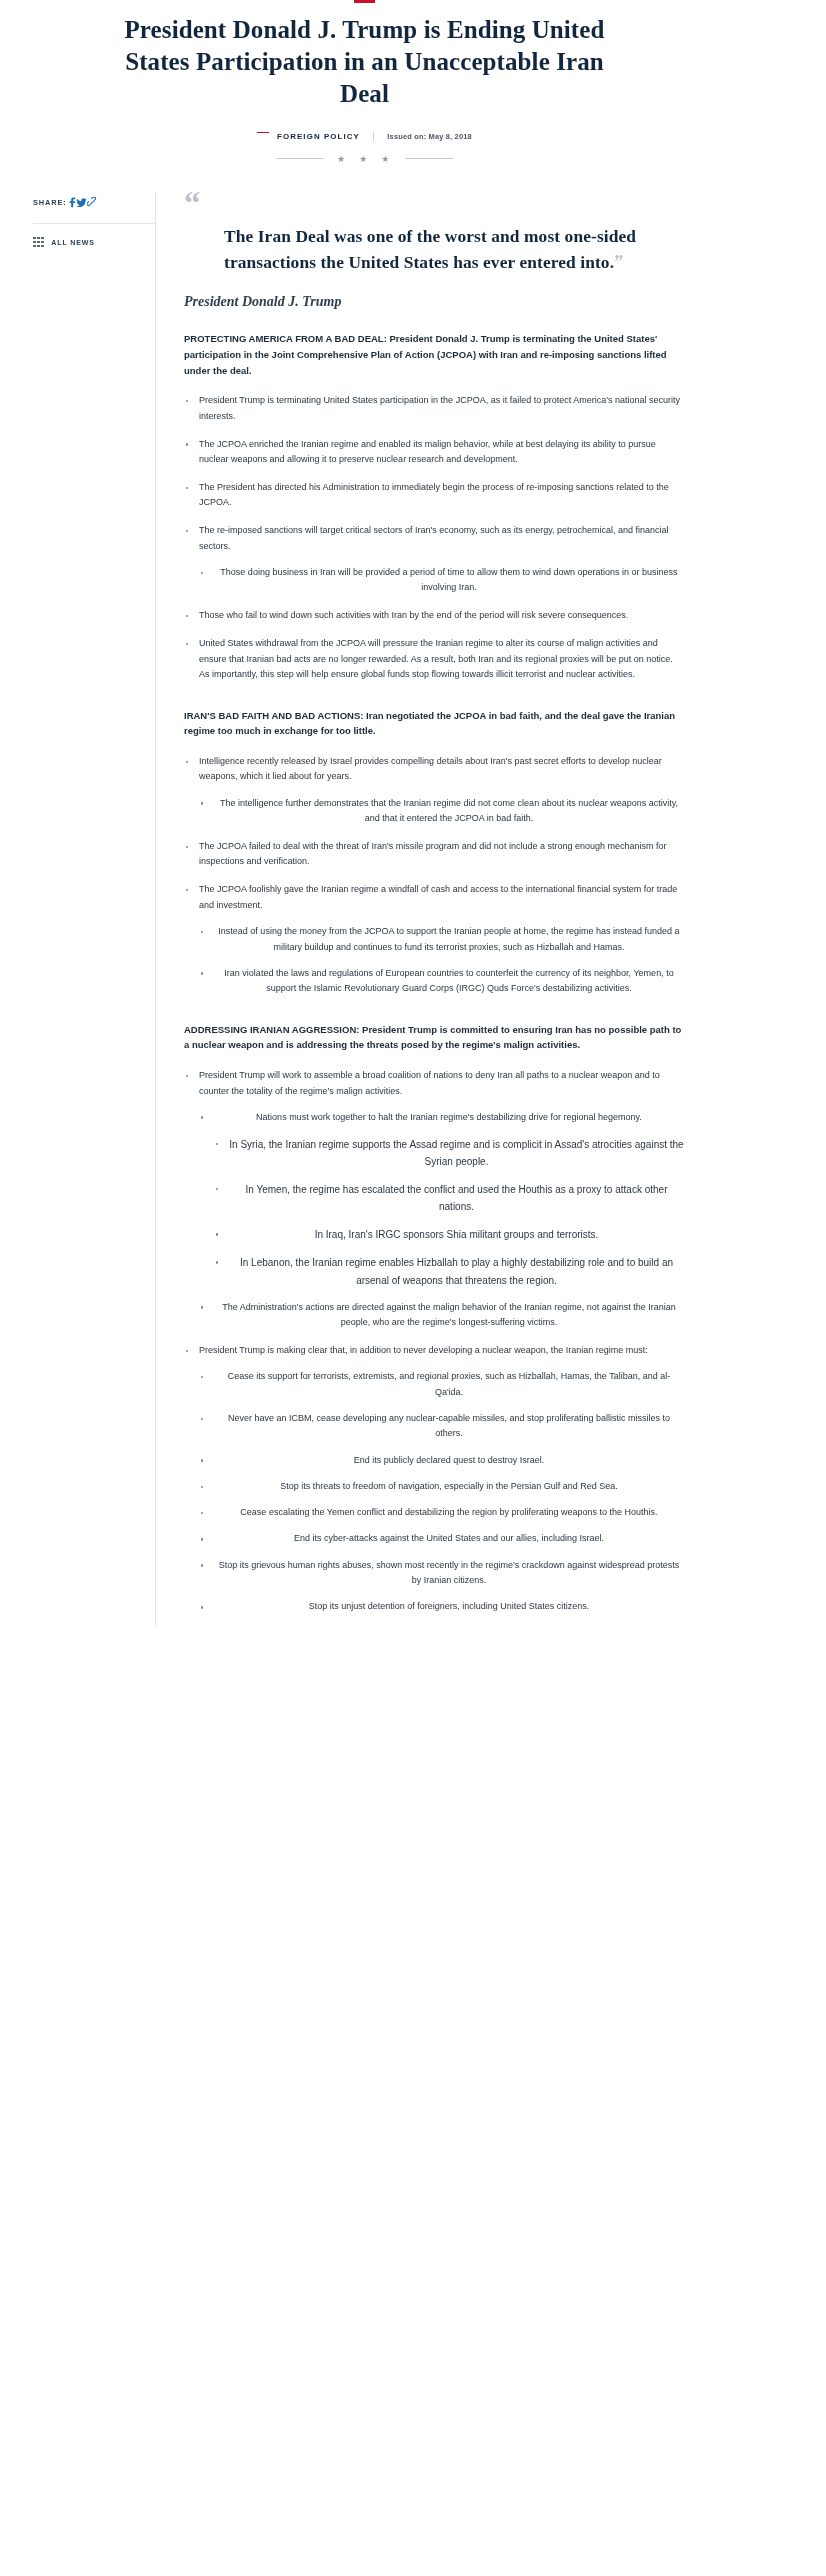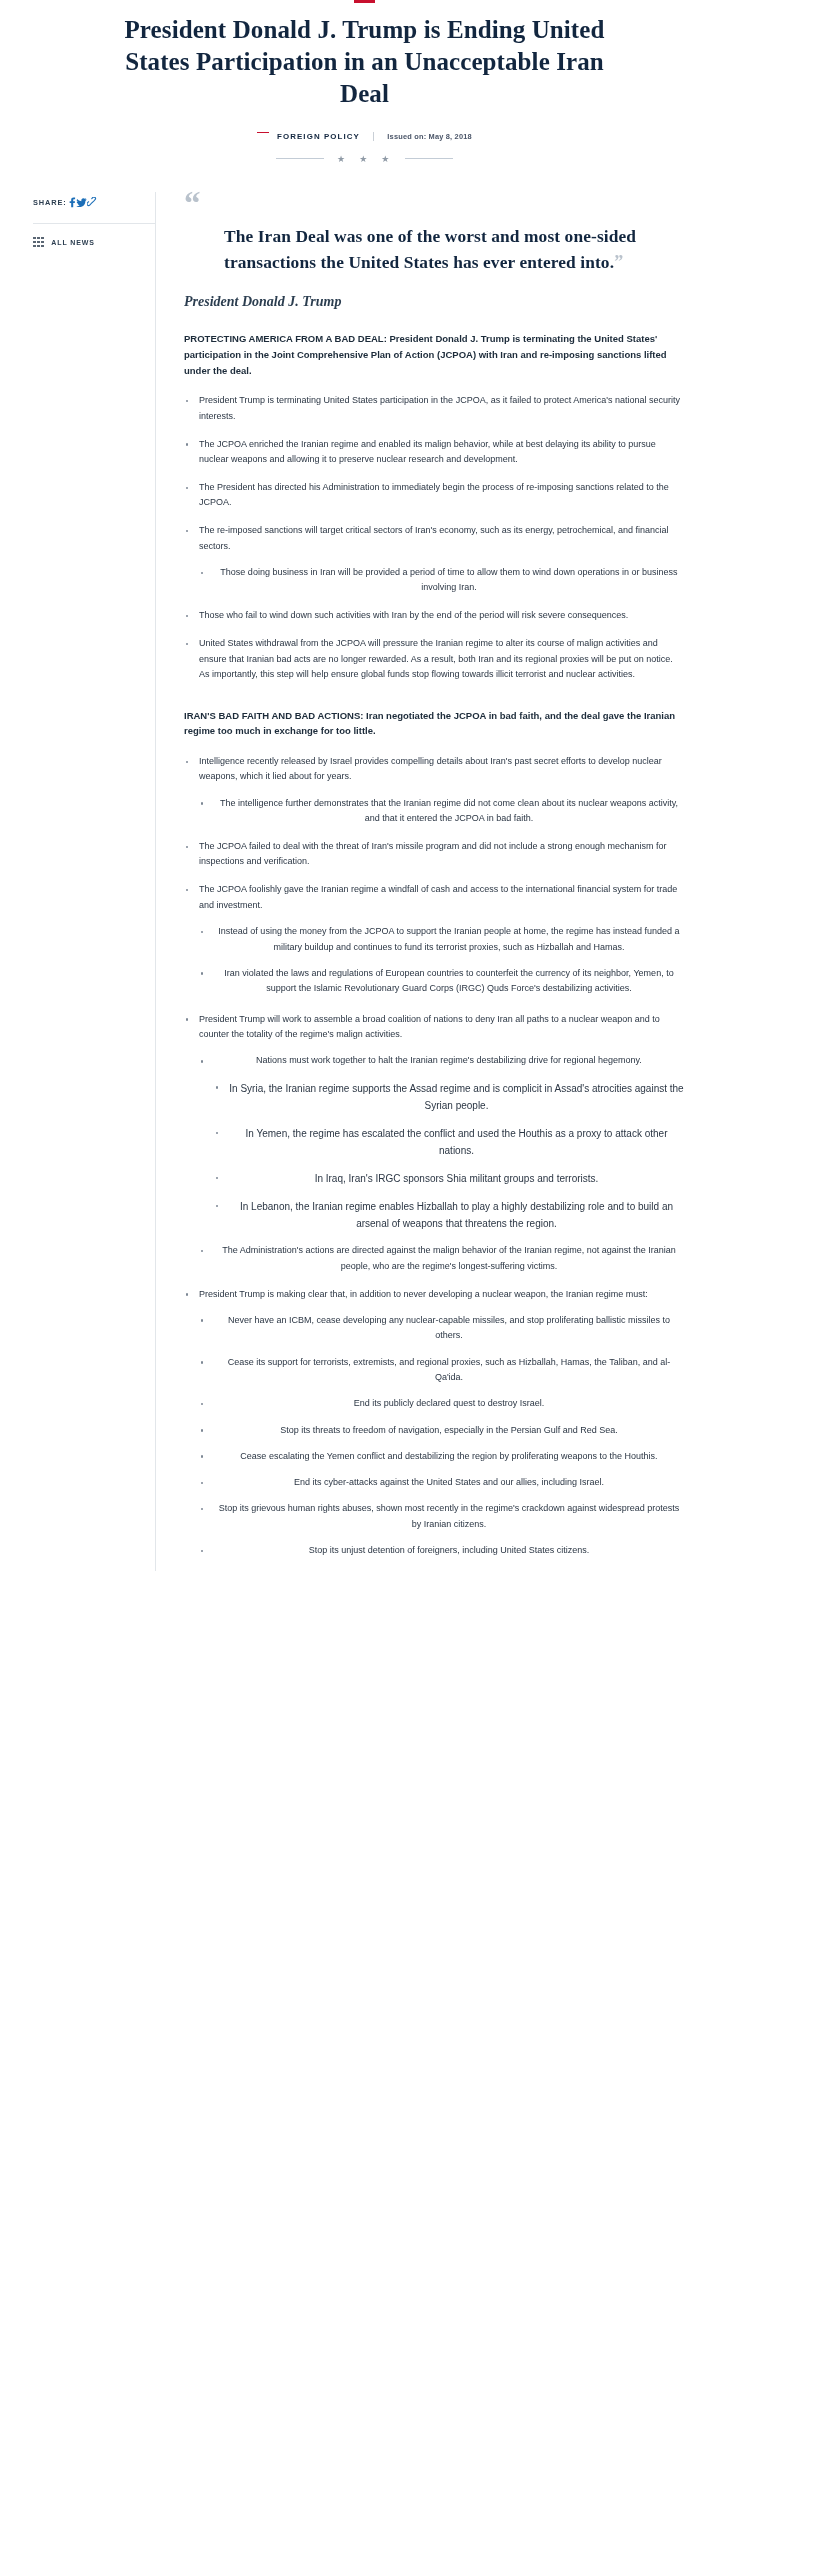--- a/index.html
+++ b/index.html
@@ -378,33 +378,34 @@
           <ul class="l1">
             <li><span>Intelligence recently released by Israel provides compelling details about Iran's past secret efforts to develop nuclear weapons, which it lied about for years.</span><ul class="l2">
                 <li><span>The intelligence further demonstrates that the Iranian regime did not come clean about its nuclear weapons activity, and that it entered the JCPOA in bad faith.</span></li>
               </ul></li>
             <li><span>The JCPOA failed to deal with the threat of Iran's missile program and did not include a strong enough mechanism for inspections and verification.</span></li>
             <li><span>The JCPOA foolishly gave the Iranian regime a windfall of cash and access to the international financial system for trade and investment.</span><ul class="l2">
                 <li><span>Instead of using the money from the JCPOA to support the Iranian people at home, the regime has instead funded a military buildup and continues to fund its terrorist proxies, such as Hizballah and Hamas.</span></li>
                 <li><span>Iran violated the laws and regulations of European countries to counterfeit the currency of its neighbor, Yemen, to support the Islamic Revolutionary Guard Corps (IRGC) Quds Force's destabilizing activities.</span></li>
               </ul></li>
           </ul>
+          <div class="section-head">ADDRESSING IRANIAN AGGRESSION: President Trump is committed to ensuring Iran has no possible path to a nuclear weapon and is addressing the threats posed by the regime's malign activities.</div>
           <ul class="l1">
             <li><span>President Trump will work to assemble a broad coalition of nations to deny Iran all paths to a nuclear weapon and to counter the totality of the regime's malign activities.</span><ul class="l2">
                 <li><span>Nations must work together to halt the Iranian regime's destabilizing drive for regional hegemony.</span><ul class="l3">
                     <li><span>In Syria, the Iranian regime supports the Assad regime and is complicit in Assad's atrocities against the Syrian people.</span></li>
                     <li><span>In Yemen, the regime has escalated the conflict and used the Houthis as a proxy to attack other nations.</span></li>
                     <li><span>In Iraq, Iran's IRGC sponsors Shia militant groups and terrorists.</span></li>
                     <li><span>In Lebanon, the Iranian regime enables Hizballah to play a highly destabilizing role and to build an arsenal of weapons that threatens the region.</span></li>
                   </ul></li>
                 <li><span>The Administration's actions are directed against the malign behavior of the Iranian regime, not against the Iranian people, who are the regime's longest-suffering victims.</span></li>
               </ul></li>
             <li><span>President Trump is making clear that, in addition to never developing a nuclear weapon, the Iranian regime must:</span><ul class="l2">
+                <li><span>Cease its support for terrorists, extremists, and regional proxies, such as Hizballah, Hamas, the Taliban, and al-Qa'ida.</span></li>
                 <li><span>Never have an ICBM, cease developing any nuclear-capable missiles, and stop proliferating ballistic missiles to others.</span></li>
-                <li><span>Cease its support for terrorists, extremists, and regional proxies, such as Hizballah, Hamas, the Taliban, and al-Qa'ida.</span></li>
                 <li><span>End its publicly declared quest to destroy Israel.</span></li>
                 <li><span>Stop its threats to freedom of navigation, especially in the Persian Gulf and Red Sea.</span></li>
                 <li><span>Cease escalating the Yemen conflict and destabilizing the region by proliferating weapons to the Houthis.</span></li>
                 <li><span>End its cyber-attacks against the United States and our allies, including Israel.</span></li>
                 <li><span>Stop its grievous human rights abuses, shown most recently in the regime's crackdown against widespread protests by Iranian citizens.</span></li>
                 <li><span>Stop its unjust detention of foreigners, including United States citizens.</span></li>
               </ul></li>
           </ul>
         </div>
     </main>

